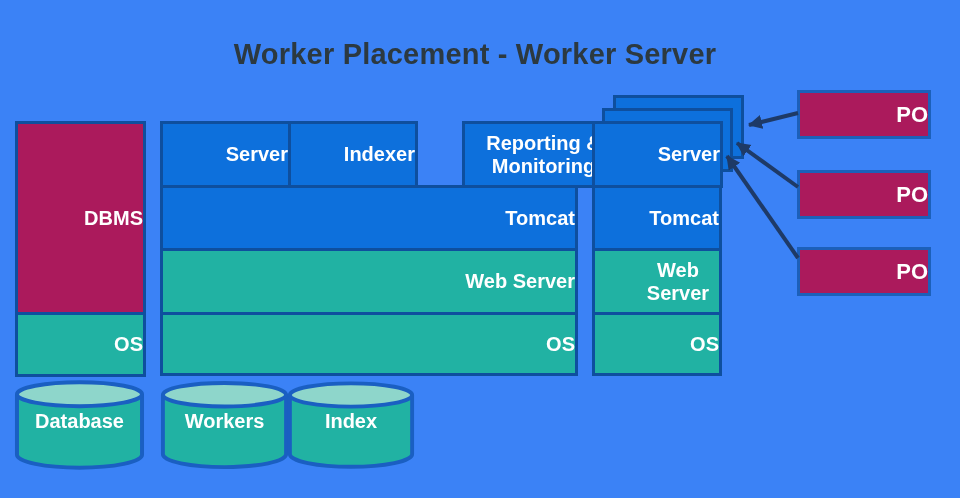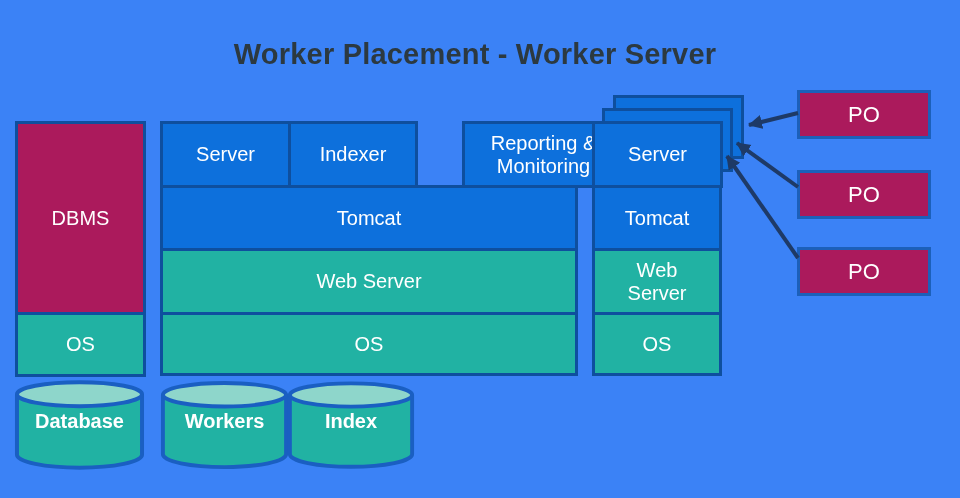--- a/index.html
+++ b/index.html
@@ -21,24 +21,24 @@
     font-weight: bold;
     color: #2c3940;
     letter-spacing: 0.2px;
   }
   .box {
     position: absolute;
     box-sizing: border-box;
     border: 3px solid #0e4f9e;
     display: flex;
     align-items: center;
-    justify-content: center;
+    justify-content: flex-end;
     text-align: center;
     color: #ffffff;
-    font-weight: normal;
+    font-weight: bold;
     font-size: 20px;
     line-height: 1.15;
   }
   .blue    { background: #0d70dc; }
   .teal    { background: #21b2a3; }
   .magenta { background: #ab1a5c; }
   .po {
     border: 3px solid #1c60ba;
     font-size: 22px;
   }

